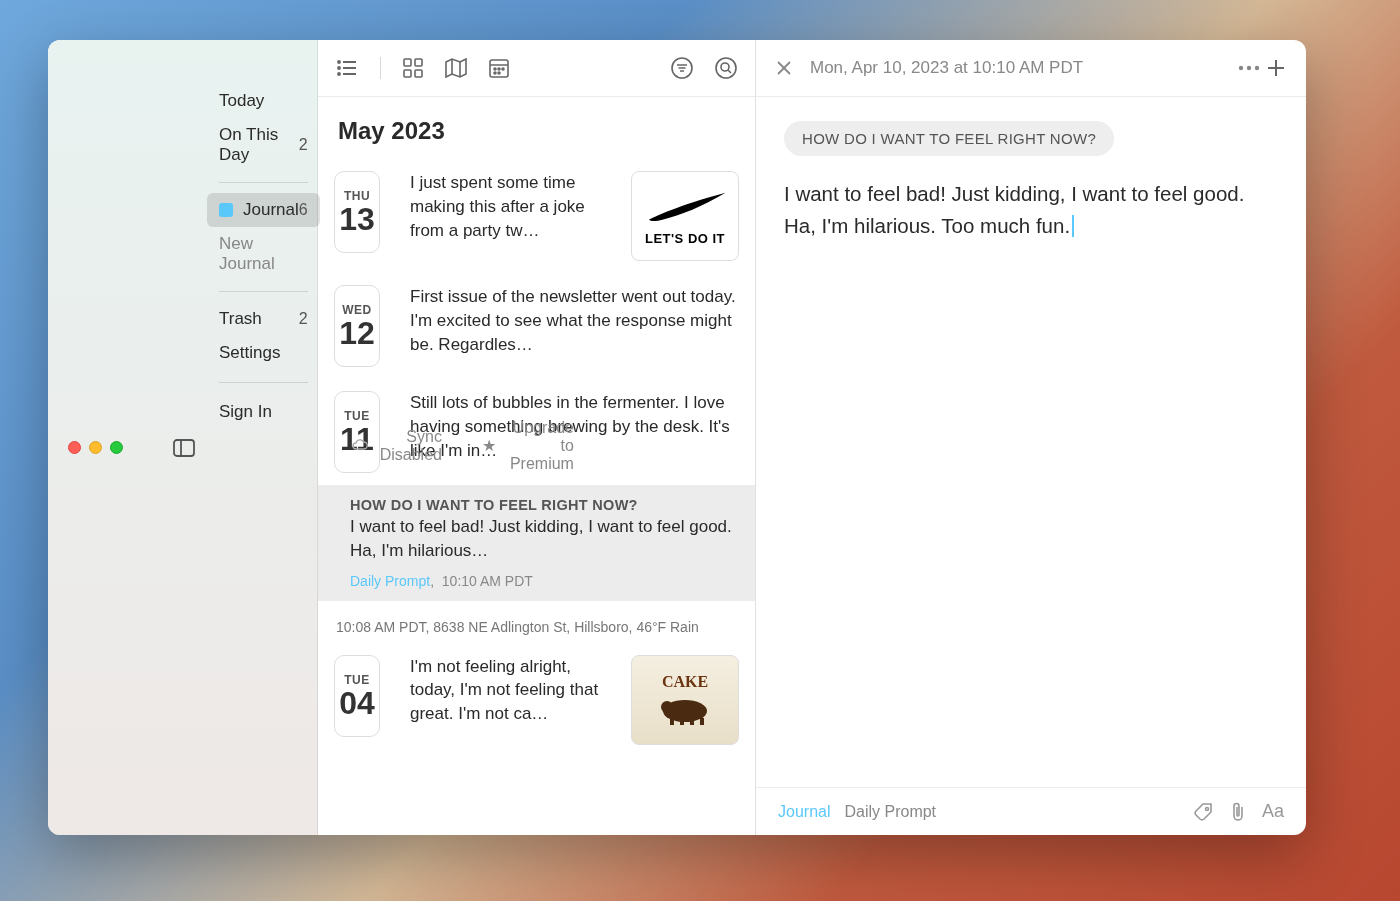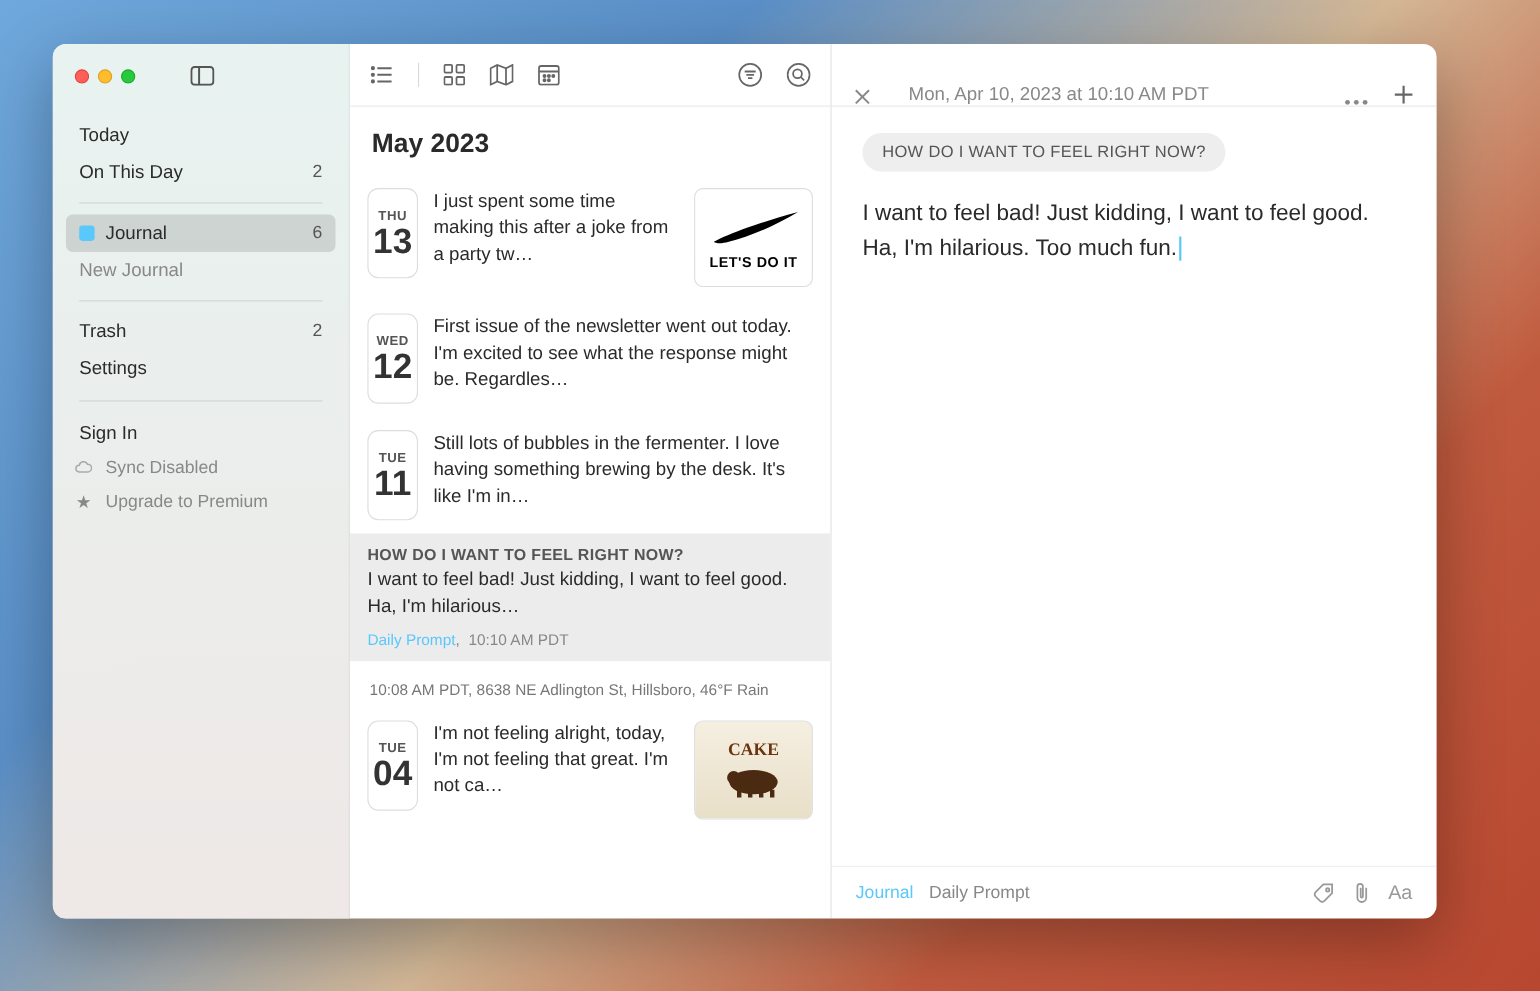--- a/index.html
+++ b/index.html
@@ -23,21 +23,21 @@
       display: flex;
       overflow: hidden;
     }
     
     .sidebar {
       width: 270px;
       background: linear-gradient(180deg, rgba(228,241,238,0.85), rgba(235,228,226,0.85));
       backdrop-filter: blur(20px);
       border-right: 1px solid rgba(0,0,0,0.08);
       display: flex;
-      flex-direction: column;
+      flex-direction: row;
       padding-top: 16px;
     }
     .traffic-lights {
       display: flex;
       gap: 8px;
       padding: 4px 0 0 20px;
       align-items: center;
     }
     .traffic-light {
       width: 13px;
@@ -158,21 +158,21 @@
       color: #555;
       letter-spacing: 0.5px;
     }
     .date-tile .dnum {
       font-size: 32px;
       font-weight: 600;
       color: #333;
       line-height: 1;
       margin-top: 0;
     }
-    .entry-body { flex: 1; min-width: 0; }
+    .entry-body { flex: 1; min-width: 0; margin-left: 16px; }
     .entry-prompt-line {
       font-size: 14.5px;
       font-weight: 600;
       color: #555;
       letter-spacing: 0.3px;
       margin-bottom: 2px;
     }
     .entry-text {
       font-size: 17px;
       color: #2a2a2a;
@@ -208,23 +208,23 @@
     
     .detail-col {
       flex: 1;
       display: flex;
       flex-direction: column;
     }
     .detail-toolbar {
       height: 57px;
       border-bottom: 1px solid rgba(0,0,0,0.08);
       display: flex;
-      align-items: flex-end;
+      align-items: center;
       padding: 0 20px;
-      gap: 22px;
+      gap: 6px;
     }
     .detail-toolbar .title {
       color: #888;
       font-size: 17px;
       flex: 1;
       margin-left: 12px;
     }
     .detail-body {
       padding: 24px 28px;
       flex: 1;

